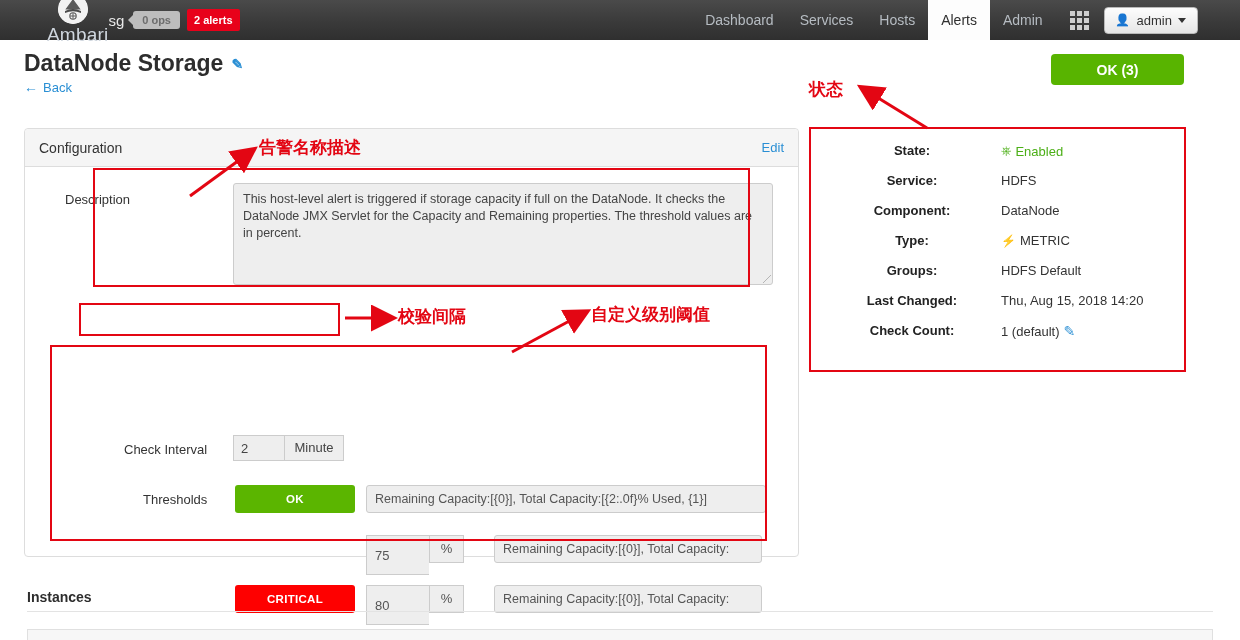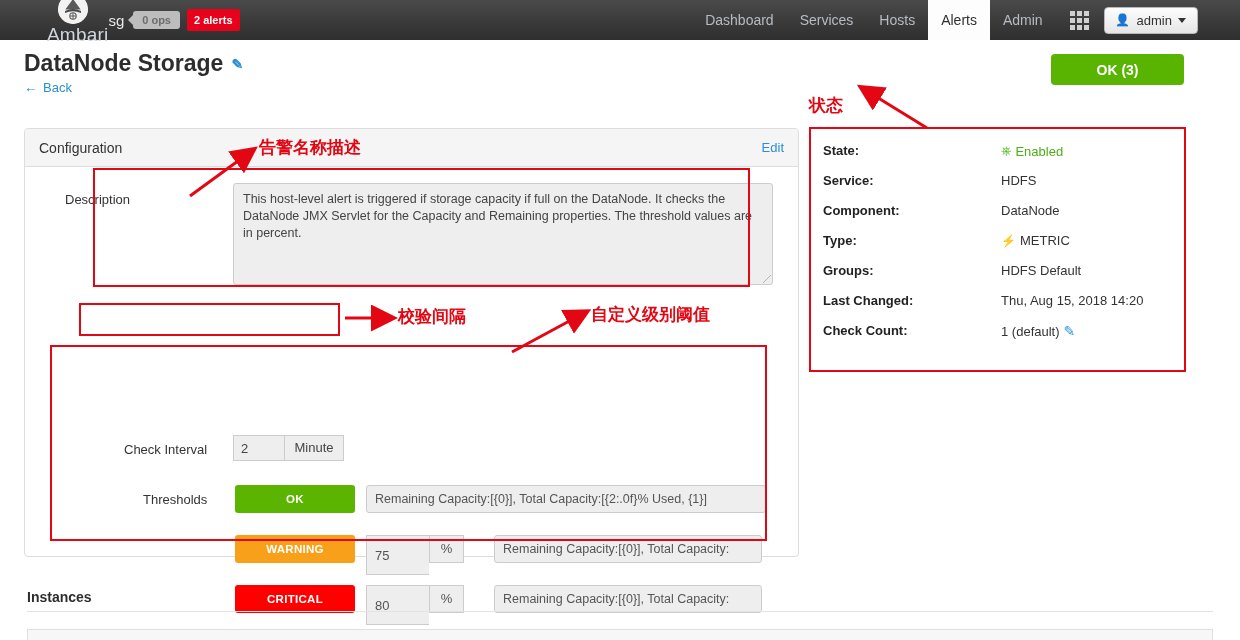--- a/index.html
+++ b/index.html
@@ -161,20 +161,21 @@
     font-size: 12.5px; color: #555; padding: 13px 8px;
     font-family: "Liberation Sans", sans-serif;
   }
 
   
   #info-panel {
     position: absolute; left: 809px; top: 127px;
     width: 377px; height: 245px;
     border: 2px solid #e30613; background: #ffffff;
     padding: 14px 0 0 12px;
+    text-align: center;
   }
   .info-row { display: flex; height: 30px; align-items: flex-start; }
   .info-key { width: 178px; font-size: 13px; font-weight: bold; color: #222; }
   .info-val { font-size: 13px; color: #333; display: flex; align-items: center; gap: 4px; }
   .enabled-green { color: #4caf17; }
 
   
   #instances-title {
     position: absolute; left: 27px; top: 589px;
     font-size: 14px; font-weight: bold; color: #2d2d2d;
@@ -265,21 +266,20 @@
 
   <span id="ci-label">Check Interval</span>
   <input id="ci-input" readonly="" value="2" style="">
   <span id="ci-unit">Minute</span>
 
   <span id="th-label">Thresholds</span>
 
   <button class="sev-btn sev-ok" style="left:210px; top:356px;">OK</button>
   <input class="text-input" style="left: 341px; top: 356px; width: 400px;" readonly="" value="Remaining Capacity:[{0}], Total Capacity:[{2:.0f}% Used, {1}]">
 
-  <button class="sev-btn sev-warn" style="left:210px; top:406px;">WARNING</button>
   <input class="num-input" style="left: 341px; top: 406px;" readonly="" value="75">
   <span class="unit-box" style="left:404px; top:406px;">%</span>
   <input class="text-input" style="left: 469px; top: 406px; width: 268px;" readonly="" value="Remaining Capacity:[{0}], Total Capacity:">
 
   <button class="sev-btn sev-crit" style="left:210px; top:456px;text-align:center;">CRITICAL</button>
   <input class="num-input" style="left: 341px; top: 456px;" readonly="" value="80">
   <span class="unit-box" style="left:404px; top:456px;">%</span>
   <input class="text-input" style="left: 469px; top: 456px; width: 268px;" readonly="" value="Remaining Capacity:[{0}], Total Capacity:">
 
   <button class="sev-btn sev-crit" style="left:210px; top:506px;">CRITICAL</button>
@@ -328,21 +328,21 @@
 </div>
 
 <div id="instances-title">Instances</div>
 <div id="instances-rule"></div>
 <div id="instances-thead"></div>
 
 <div class="anno-box" style="left:93px; top:168px; width:657px; height:119px;"></div>
 <div class="anno-box" style="left:79px; top:303px; width:261px; height:33px;"></div>
 <div class="anno-box" style="left:50px; top:345px; width:717px; height:196px;"></div>
 
-<span class="anno-text" style="left:809px; top:94px;font-family:Liberation Mono, monospace;">状态</span>
+<span class="anno-text" style="left:809px; top:78px;font-family:Liberation Mono, monospace;">状态</span>
 <span class="anno-text" style="left:259px; top:136px;">告警名称描述</span>
 <span class="anno-text" style="left:398px; top:305px;text-align:right;">校验间隔</span>
 <span class="anno-text" style="left:591px; top:303px;">自定义级别阈值</span>
 
 <svg id="anno-svg">
   <defs>
     <marker id="ahead" markerWidth="9" markerHeight="9" refX="7" refY="4.5" orient="auto">
       <path d="M0,0 L9,4.5 L0,9 z" fill="#e30613"></path>
     </marker>
   </defs>

